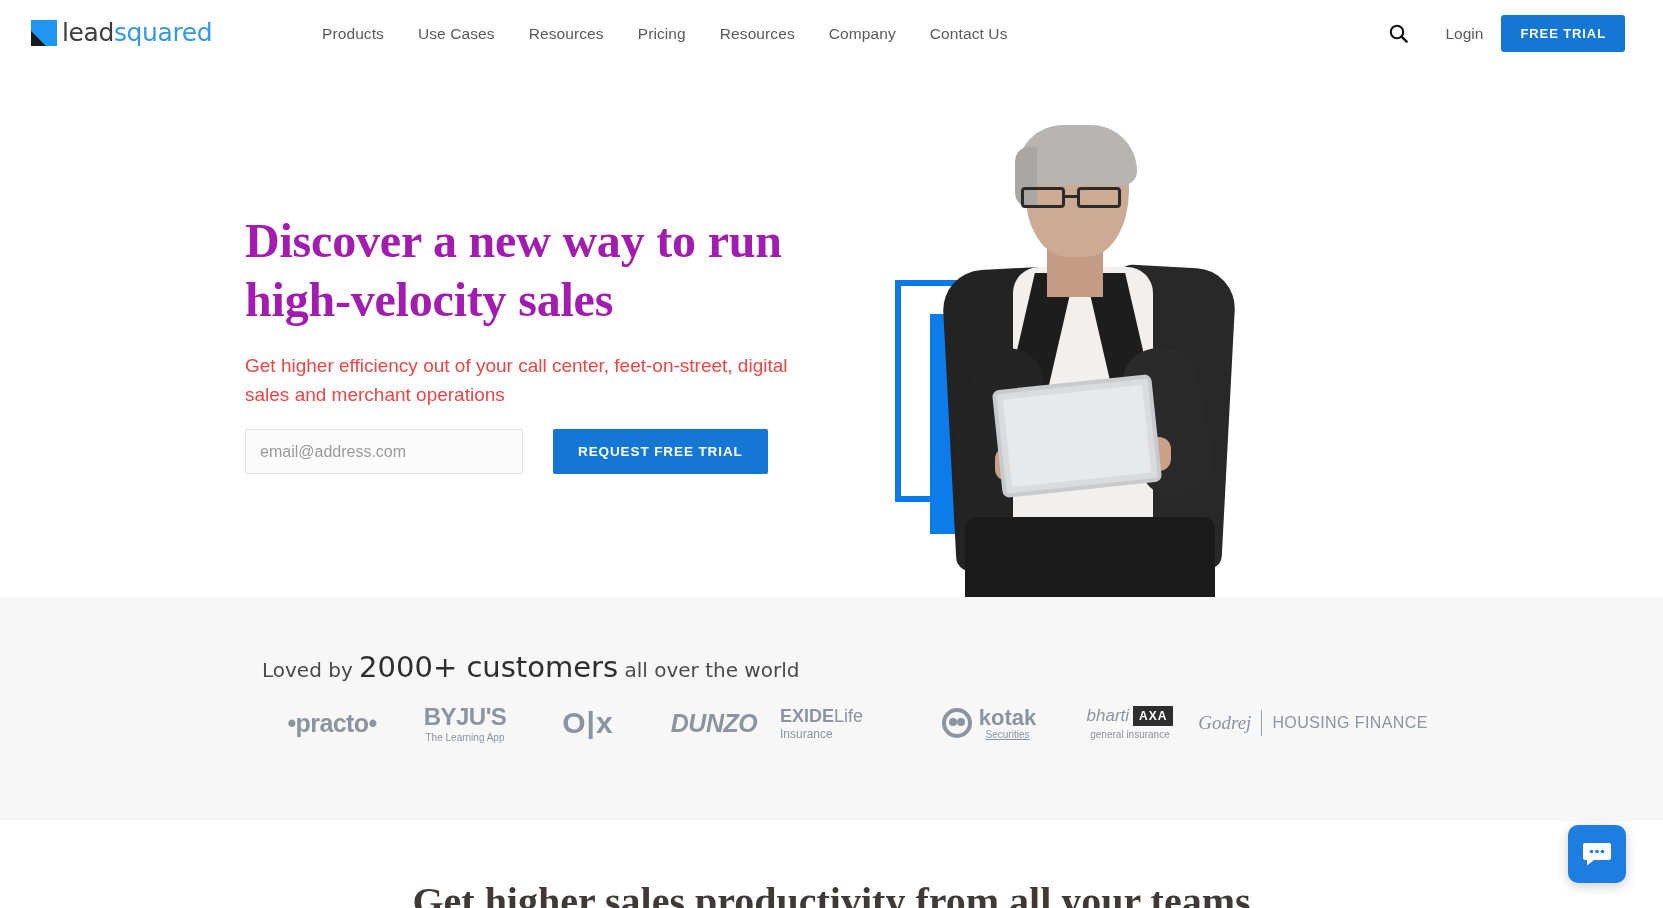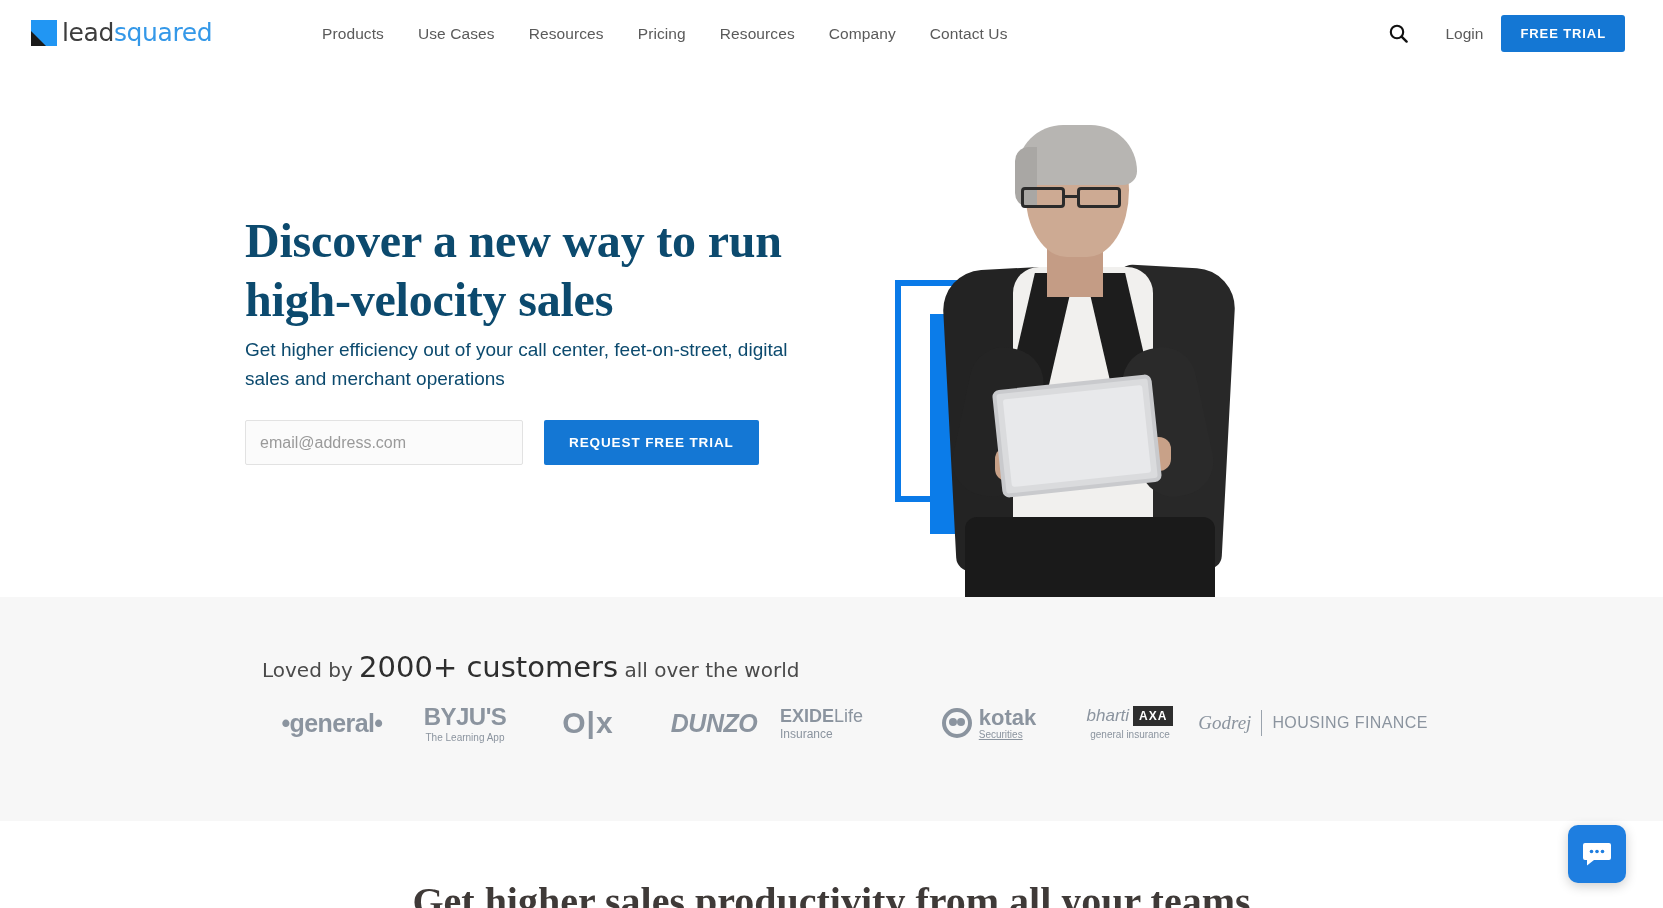--- a/index.html
+++ b/index.html
@@ -97,35 +97,35 @@
     overflow: hidden;
   }
   .hero-copy {
     position: absolute; left: 245px; top: 145px;
     width: 600px;
   }
   .hero-title {
     font-family: "Liberation Serif", serif;
     font-size: 48px;
     line-height: 1.22;
-    color: #0c4a6e;
+    color: #a21caf;
     font-weight: bold;
     letter-spacing: -0.2px;
   }
   .hero-sub {
-    margin-top: 7px;
+    margin-top: 23px;
     font-size: 19px;
     line-height: 1.5;
-    color: #0c4a6e;
+    color: #ef4444;
     max-width: 555px;
     font-weight: normal;
   }
   .hero-form {
-    margin-top: 27px;
-    display: flex; align-items: flex-end; gap: 21px;
+    margin-top: 20px;
+    display: flex; align-items: flex-end; gap: 30px;
   }
   .email-input {
     width: 278px;
     height: 45px;
     border: 1px solid #e2e2e2;
     background: #fbfbfb;
     font-size: 16px;
     color: #666;
     padding: 0 14px;
     font-family: "Liberation Sans", sans-serif;
@@ -318,21 +318,21 @@
   .lg-byjus .t2 { font-size: 10px; }
   .lg-olx { width: 120px; font-size: 30px; font-weight: bold; letter-spacing: 1px; }
   .lg-dunzo { width: 132px; font-size: 25px; font-weight: bold; font-style: italic; letter-spacing: -0.5px; }
   .lg-exide { width: 136px; flex-direction: column; align-items: flex-start; }
   .lg-exide .t1 { font-size: 18px; font-weight: bold; }
   .lg-exide .t1 .lt { font-weight: normal; }
   .lg-exide .t2 { font-size: 12px; }
   .lg-kotak { width: 146px; gap: 7px; }
   .lg-kotak .kk { font-size: 22px; font-weight: bold; line-height: 1; }
   .lg-kotak .ks { font-size: 10px; text-decoration: underline; }
-  .lg-kotak .kcol { display: flex; flex-direction: column; align-items: flex-start; }
+  .lg-kotak .kcol { display: flex; flex-direction: column; align-items: center; }
   .lg-bharti { width: 136px; flex-direction: column; gap: 3px; }
   .lg-bharti .row1 { display: flex; align-items: flex-start; gap: 4px; }
   .lg-bharti .bh { font-size: 17px; font-style: italic; }
   .lg-bharti .axa { background: #2e2e2e; color: #fff; font-size: 12px; font-weight: bold; padding: 3px 6px; letter-spacing: 1px; }
   .lg-bharti .t2 { font-size: 10px; }
   .lg-godrej { width: 230px; gap: 10px; }
   .lg-godrej .gd { font-size: 19px; font-style: italic; font-family: "Liberation Serif", serif; }
   .lg-godrej .bar { width: 1px; height: 26px; background: #9aa3ad; }
   .lg-godrej .hf { font-size: 16px; letter-spacing: 0.4px; }
 
@@ -439,21 +439,21 @@
       <div class="p-hand-r"></div>
     </div>
 
   </div>
 </section>
 
 <section class="band">
   <div class="band-title"><span>Loved by </span><span class="big">2000+ customers</span><span> all over the world</span></div>
 
   <div class="logos">
-    <div class="logo-cell lg-practo">•general•</div>
+    <div class="logo-cell lg-practo">•practo•</div>
 
     <div class="logo-cell lg-byjus">
       <div class="t1">BYJU'S</div>
       <div class="t2">The Learning App</div>
     </div>
 
     <div class="logo-cell lg-olx">O|x</div>
 
     <div class="logo-cell lg-dunzo">DUNZO</div>
 

